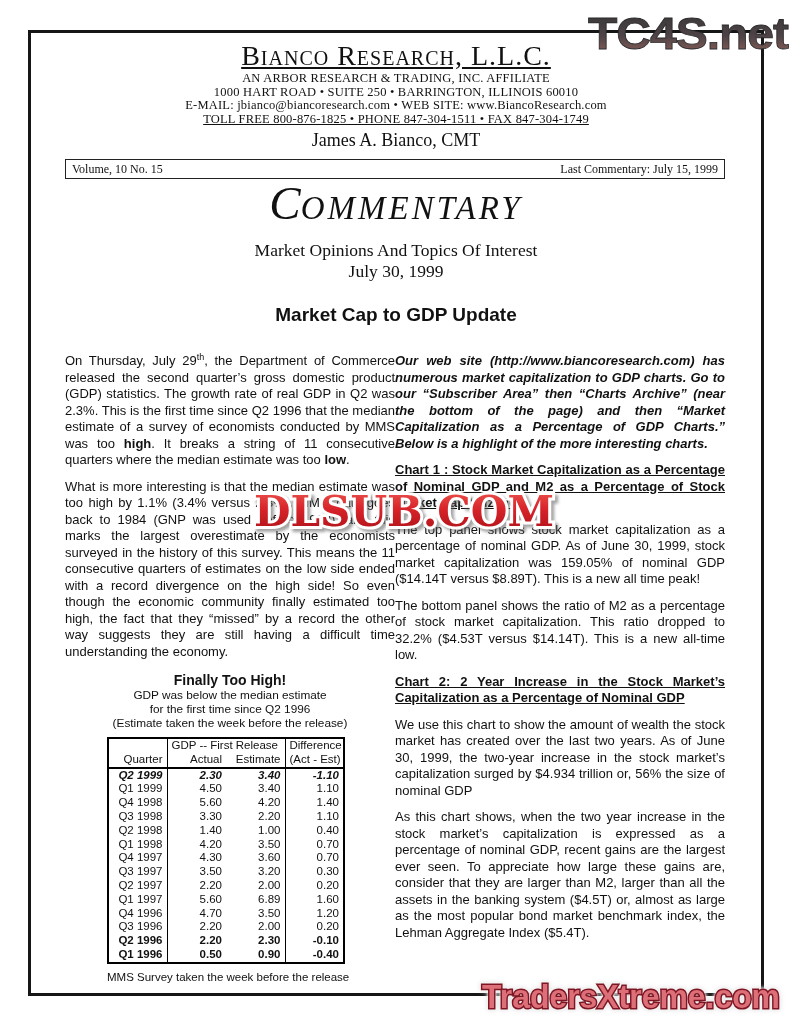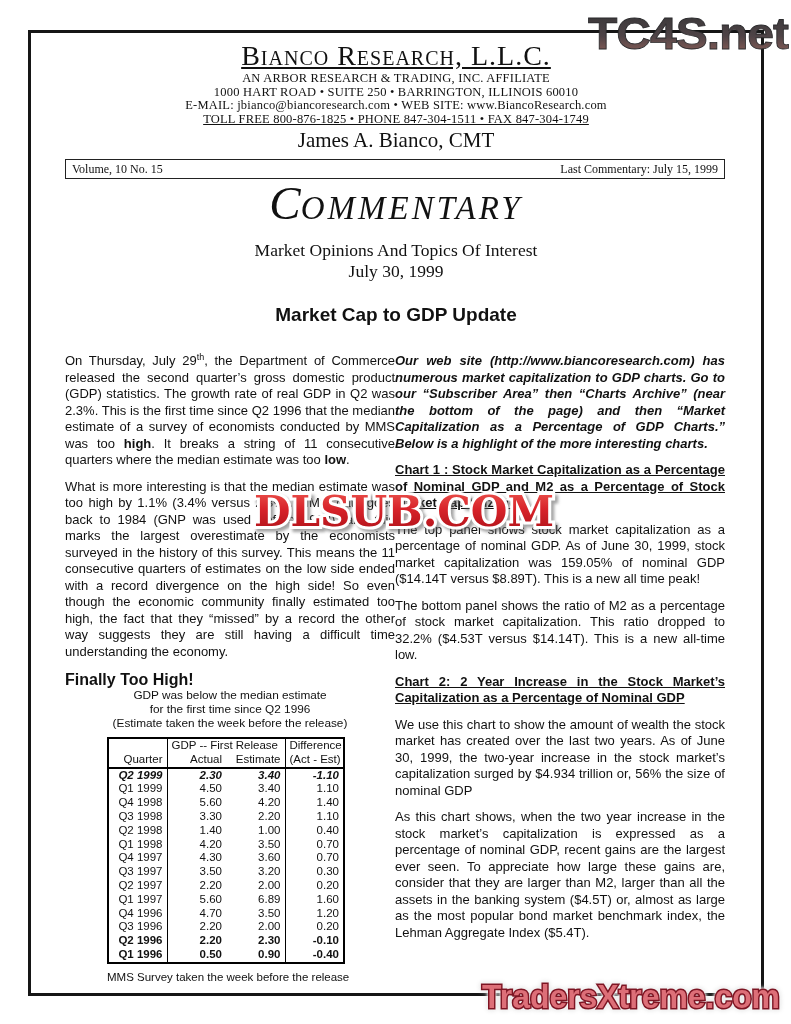--- a/index.html
+++ b/index.html
@@ -9,21 +9,21 @@
   }
   .page{
     position:absolute;left:28px;top:30px;width:736px;height:966px;
     border:3px solid #161616;box-sizing:border-box;background:#fff;
   }
   
   .letterhead{text-align:center;padding-top:7px;font-family:"Liberation Serif",serif;}
   .company{font-variant:small-caps;font-size:28px;letter-spacing:1px;line-height:32px;text-decoration:underline;}
   .lh-line{font-size:12.5px;line-height:13.5px;letter-spacing:.2px;}
   .lh-phone{text-decoration:underline;}
-  .author{font-size:21px;line-height:23px;margin-top:3px;}
+  .author{font-size:18px;line-height:23px;margin-top:3px;}
   
   .issue-bar{
     margin:7px 36px 0 34px;border:1px solid #222;display:flex;justify-content:space-between;
     font-family:"Liberation Serif",serif;font-size:12px;padding:2px 6px;line-height:14px;gap:22px;
   }
   
   .commentary{text-align:center;font-family:"Liberation Serif",serif;font-style:italic;margin-top:4px;line-height:40px;}
   .commentary .initial{font-size:47px;}
   .commentary .rest{font-size:33px;letter-spacing:3px;}
   .subtitle{text-align:center;font-family:"Liberation Serif",serif;font-size:17.5px;line-height:21px;margin-top:6px;}
@@ -32,21 +32,21 @@
   
   .columns{display:flex;margin:27px 36px 0 34px;}
   .col{flex:1;min-width:0;font-size:13px;line-height:16.5px;text-align:justify;}
   .col p{margin:0 0 10px 0;}
   .b{font-weight:bold;}
   sup{font-size:9px;line-height:0;}
   .intro{font-weight:bold;font-style:italic;}
   .chart-heading{font-weight:bold;text-decoration:underline;margin:14px 0 10px 0;}
   
   .finally{margin-top:12px;}
-  .finally-heading{font-weight:bold;font-size:16px;line-height:16px;}
+  .finally-heading{text-align:center;font-weight:bold;font-size:14px;line-height:16px;}
   .finally-sub{text-align:center;font-size:11.8px;line-height:14px;}
   .tbl-wrap{width:246px;margin:7px auto 0 auto;}
   table.gdp{border-collapse:collapse;border:2px solid #000;font-size:11.5px;width:238px;table-layout:fixed;}
   table.gdp th,table.gdp td{padding:1px 4px;line-height:11.8px;font-weight:normal;white-space:nowrap;overflow:hidden;}
   table.gdp thead{border-bottom:2px solid #000;}
   .gline{border-left:1.5px solid #000;}
   .th-left{text-align:left;}
   .th-right{text-align:right;}
   .c-quarter{width:58px;text-align:right;}
   .c-actual{width:52px;text-align:right;border-left:1.5px solid #000;}

